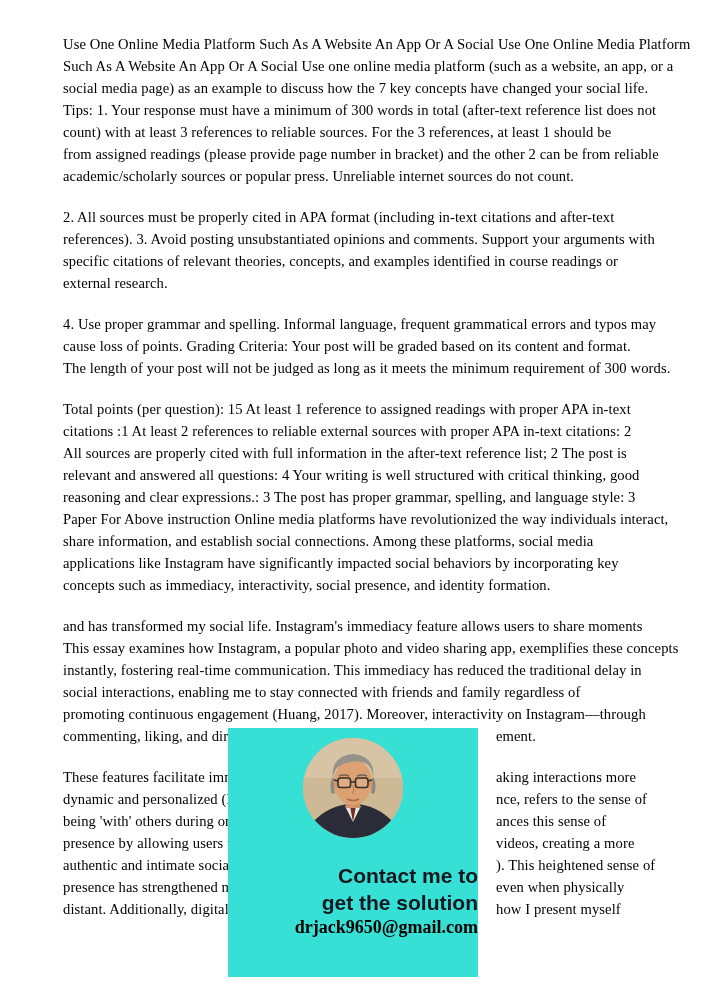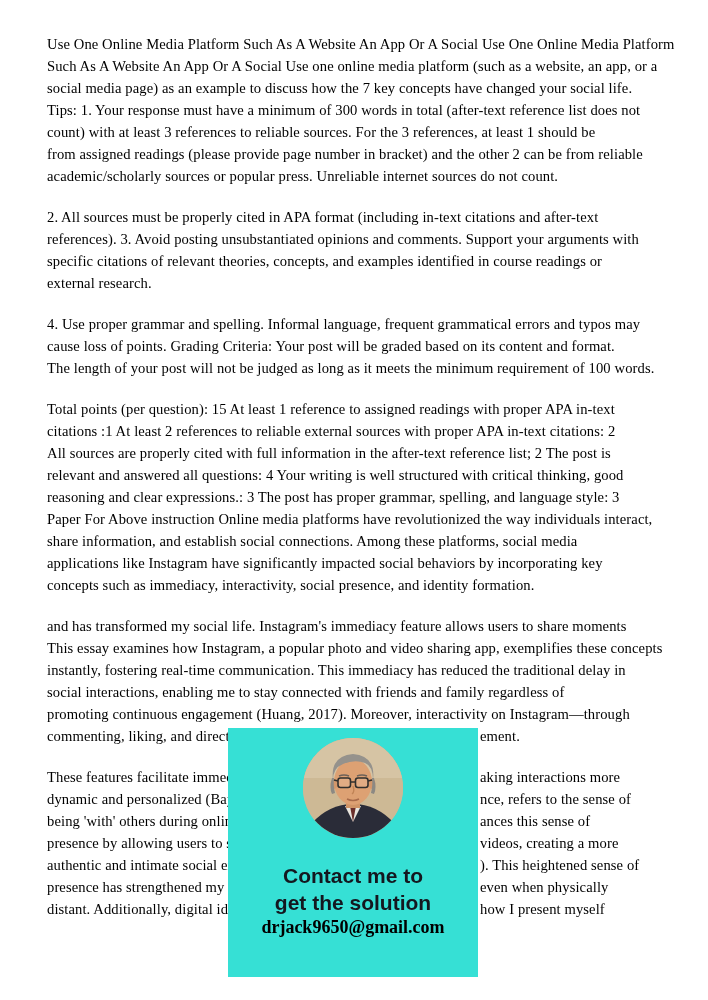--- a/index.html
+++ b/index.html
@@ -12,42 +12,42 @@
     font-family: "Liberation Serif", serif;
     overflow: hidden;
   }
   .doc {
     position: absolute;
     left: 47px;
     top: 33px;
     width: 616px;
     color: #000000;
   }
-  .paragraph { margin: 0 0 19px 0; }
+  .paragraph { margin: 0 0 19px 16px; }
   .line {
     position: relative;
     height: 22px;
     line-height: 22px;
     font-size: 14.6px;
     white-space: nowrap;
     letter-spacing: 0.1px;
   }
   .frag-right {
     position: absolute;
     left: 433px;
     top: 0;
   }
   .overlay {
     position: absolute;
     left: 228px;
     top: 728px;
     width: 250px;
     height: 249px;
     background: #36e0d5;
-    text-align: center;
+    text-align: right;
   }
   .avatar {
     width: 100px;
     height: 100px;
     border-radius: 50%;
     margin: 10px auto 0 auto;
     overflow: hidden;
     background: #cdb995;
   }
   .avatar svg { display: block; width: 100%; height: 100%; }
@@ -82,21 +82,21 @@
     </div>
     <div class="paragraph">
       <div class="line">2. All sources must be properly cited in APA format (including in-text citations and after-text</div>
       <div class="line">references). 3. Avoid posting unsubstantiated opinions and comments. Support your arguments with</div>
       <div class="line">specific citations of relevant theories, concepts, and examples identified in course readings or</div>
       <div class="line">external research.</div>
     </div>
     <div class="paragraph">
       <div class="line">4. Use proper grammar and spelling. Informal language, frequent grammatical errors and typos may</div>
       <div class="line">cause loss of points. Grading Criteria: Your post will be graded based on its content and format.</div>
-      <div class="line">The length of your post will not be judged as long as it meets the minimum requirement of 100 words.</div>
+      <div class="line">The length of your post will not be judged as long as it meets the minimum requirement of 300 words.</div>
     </div>
     <div class="paragraph">
       <div class="line">Total points (per question): 15 At least 1 reference to assigned readings with proper APA in-text</div>
       <div class="line">citations :1 At least 2 references to reliable external sources with proper APA in-text citations: 2</div>
       <div class="line">All sources are properly cited with full information in the after-text reference list; 2 The post is</div>
       <div class="line">relevant and answered all questions: 4 Your writing is well structured with critical thinking, good</div>
       <div class="line">reasoning and clear expressions.: 3 The post has proper grammar, spelling, and language style: 3</div>
       <div class="line">Paper For Above instruction Online media platforms have revolutionized the way individuals interact,</div>
       <div class="line">share information, and establish social connections. Among these platforms, social media</div>
       <div class="line">applications like Instagram have significantly impacted social behaviors by incorporating key</div>

